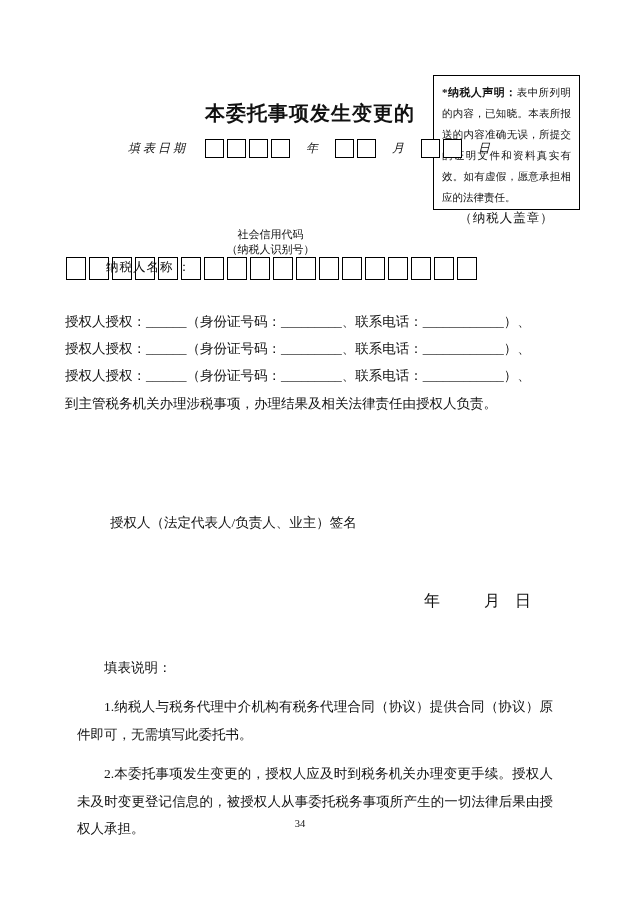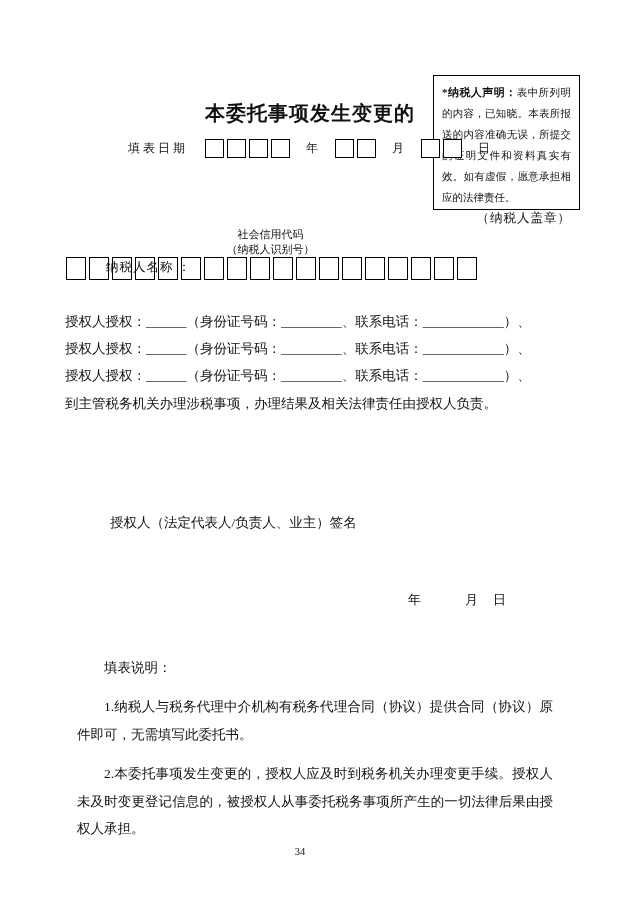--- a/index.html
+++ b/index.html
@@ -16,26 +16,26 @@
   }
 
   
   .decl-box{
     position:absolute;top:75px;left:433px;width:147px;height:135px;
     border:1.5px solid #000;box-sizing:border-box;
     padding:6px 8px 2px 8px;font-size:10.5px;line-height:21px;
     text-align:justify;
   }
   .decl-title{font-weight:bold;font-size:11px;}
-  .decl-seal{text-align:right;font-size:12.5px;letter-spacing:1px;margin-top:0;}
+  .decl-seal{text-align:center;font-size:12.5px;letter-spacing:1px;margin-top:0;}
 
   
   .fill-date-row{
     position:absolute;top:139px;left:128px;
-    display:flex;align-items:center;column-gap:15px;font-size:12px;
+    display:flex;align-items:center;column-gap:15px;font-size:12px;font-style:italic;
   }
   .fill-date-label{letter-spacing:3px;}
   .boxes{display:inline-flex;}
   .fbox{
     display:inline-block;width:19px;height:19px;box-sizing:border-box;
     border:1.5px solid #000;margin:0 1.5px;background:#fff;
   }
 
   
   .code-row{
@@ -59,33 +59,33 @@
   .body-block p{margin:0;}
   .revocation{text-indent:2em;text-align:justify;}
 
   .signature-block{
     position:absolute;top:491px;left:65px;width:500px;
     font-size:13.5px;line-height:28px;
   }
   .signature-block p{margin:18px;text-indent:2em;}
 
   .sign-date{
-    position:absolute;top:591px;left:408px;font-size:13px;
+    position:absolute;top:591px;left:424px;font-size:16px;
   }
   .sign-date .m{margin-left:44px;}
   .sign-date .d{margin-left:15px;}
 
   .instructions{
     position:absolute;top:642px;left:65px;width:500px;
     font-size:13.5px;line-height:27.4px;
   }
   .instructions p{margin:12px;text-indent:2em;text-align:justify;}
 
   .page-number{
-    position:absolute;top:846px;left:0;width:600px;
+    position:absolute;top:818px;left:0;width:600px;
     text-align:center;font-size:10.5px;
   }
 </style>
 </head>
 <body>
 
 <div class="page">
 
   <div class="doc-title">本委托事项发生变更的</div>
 

